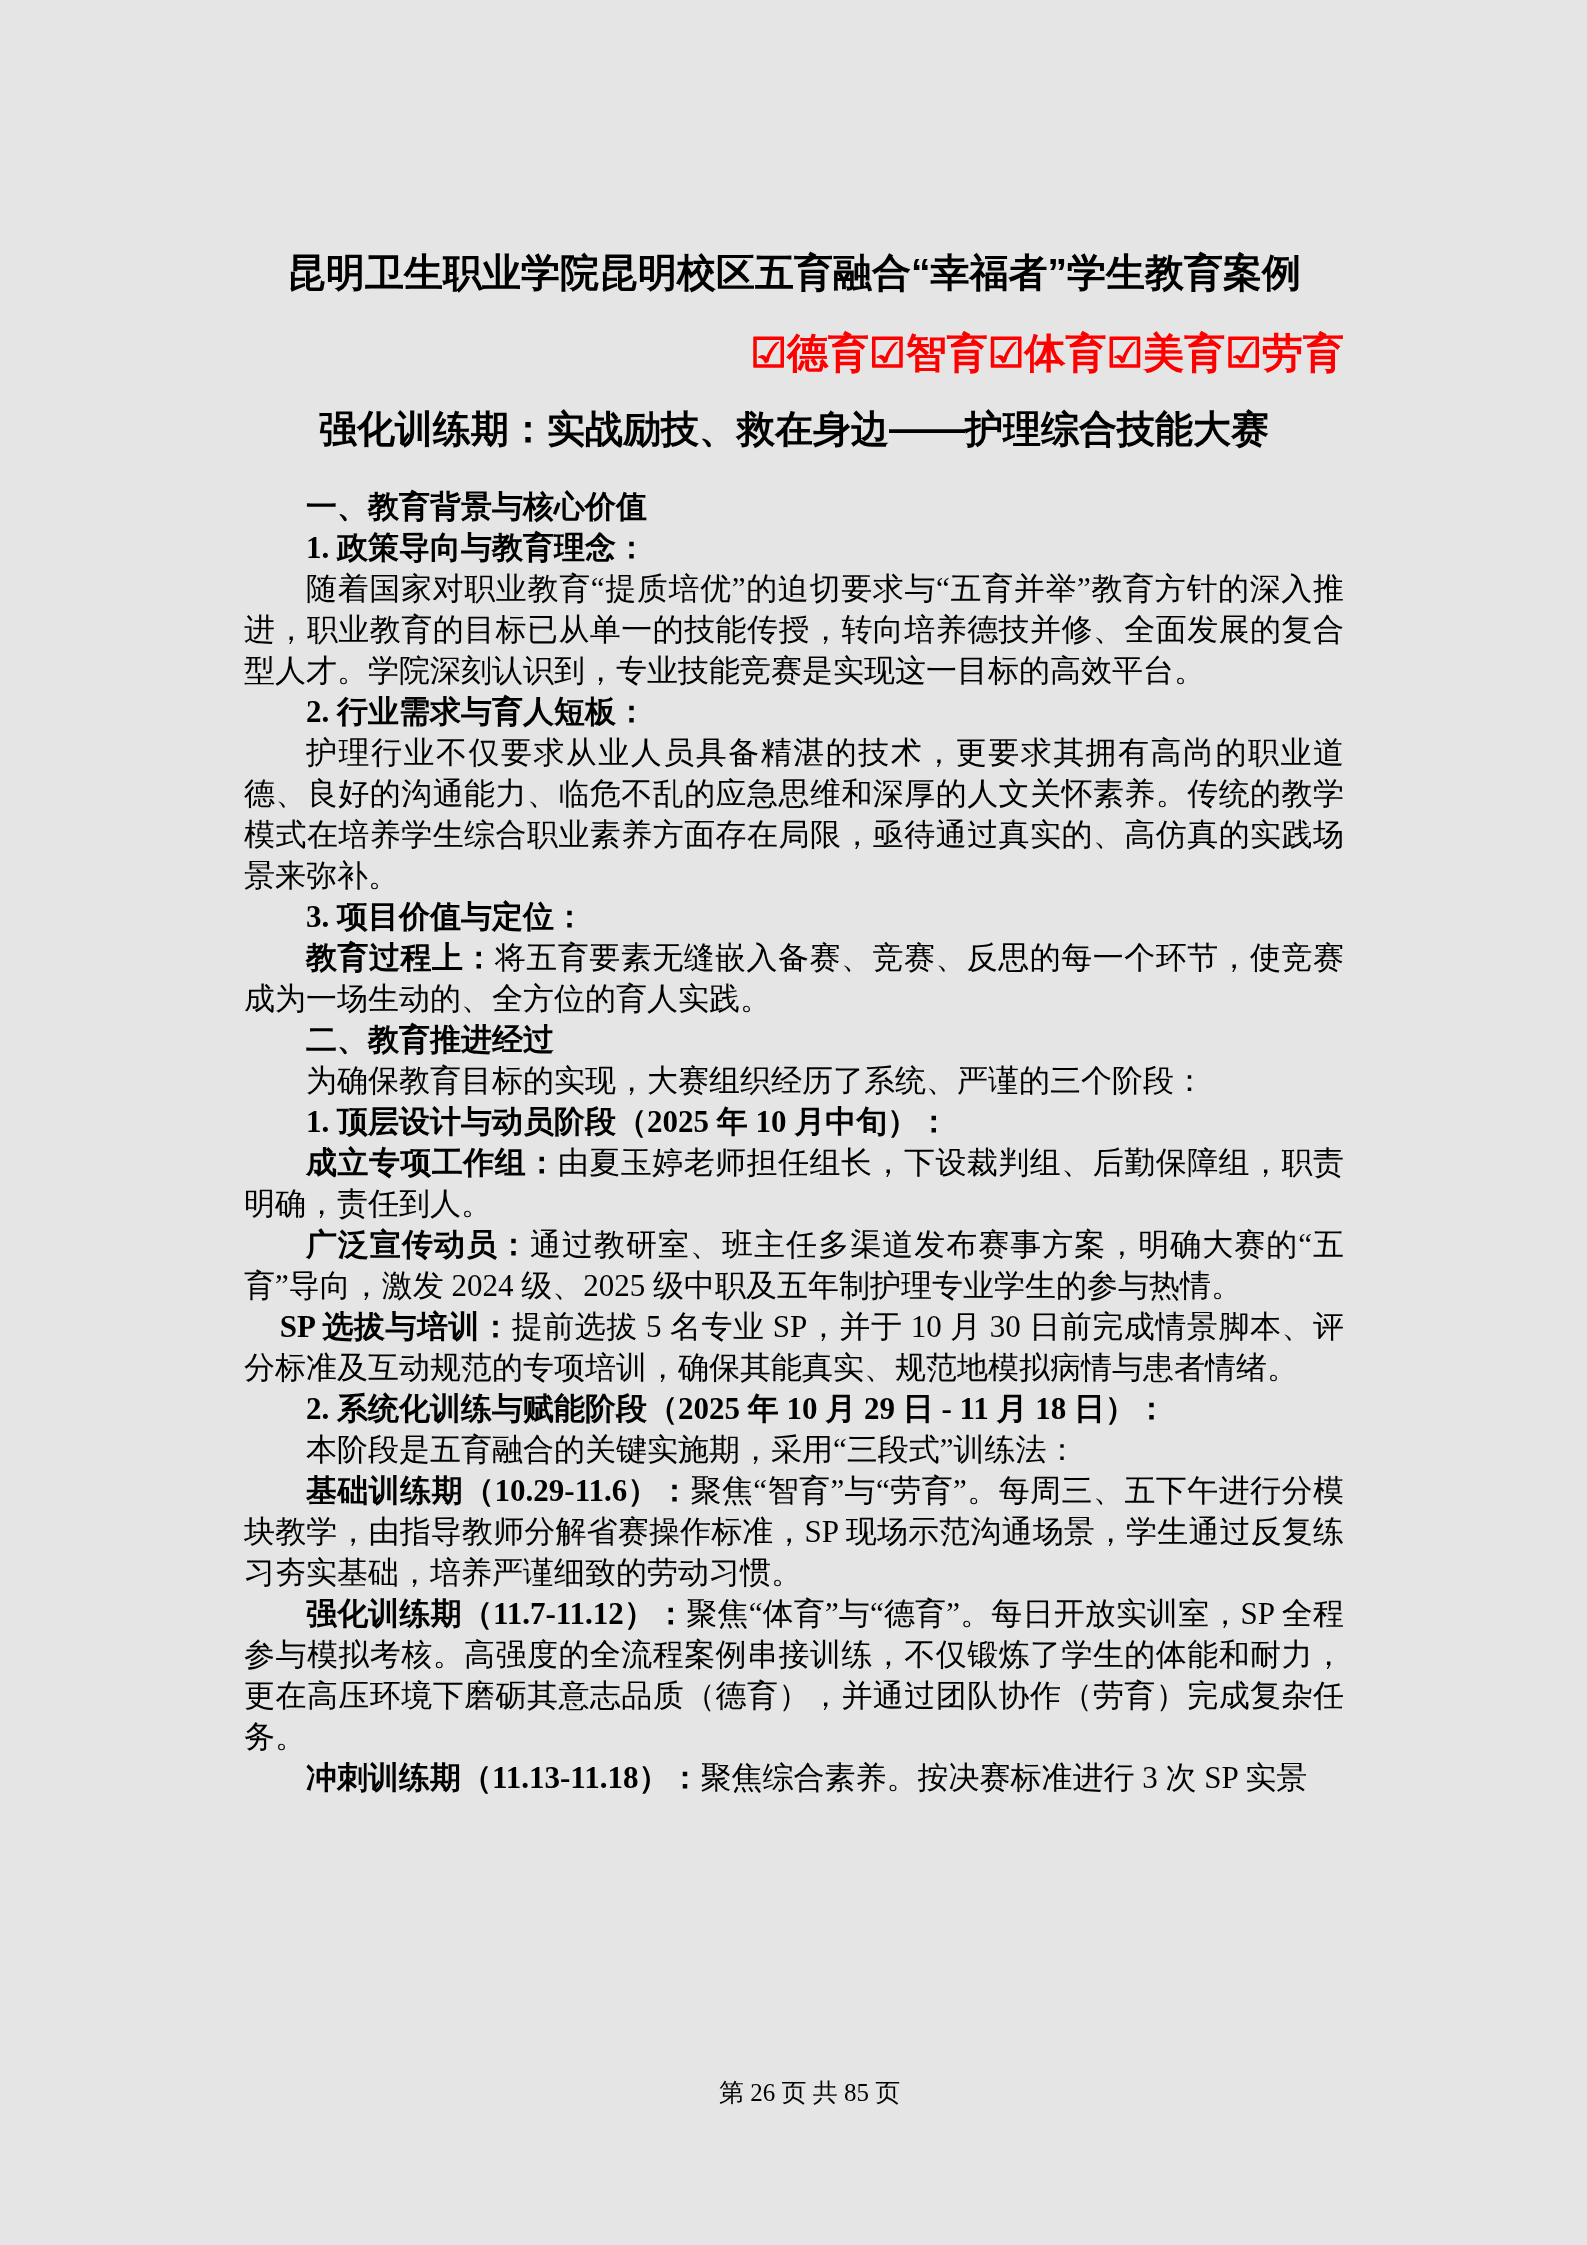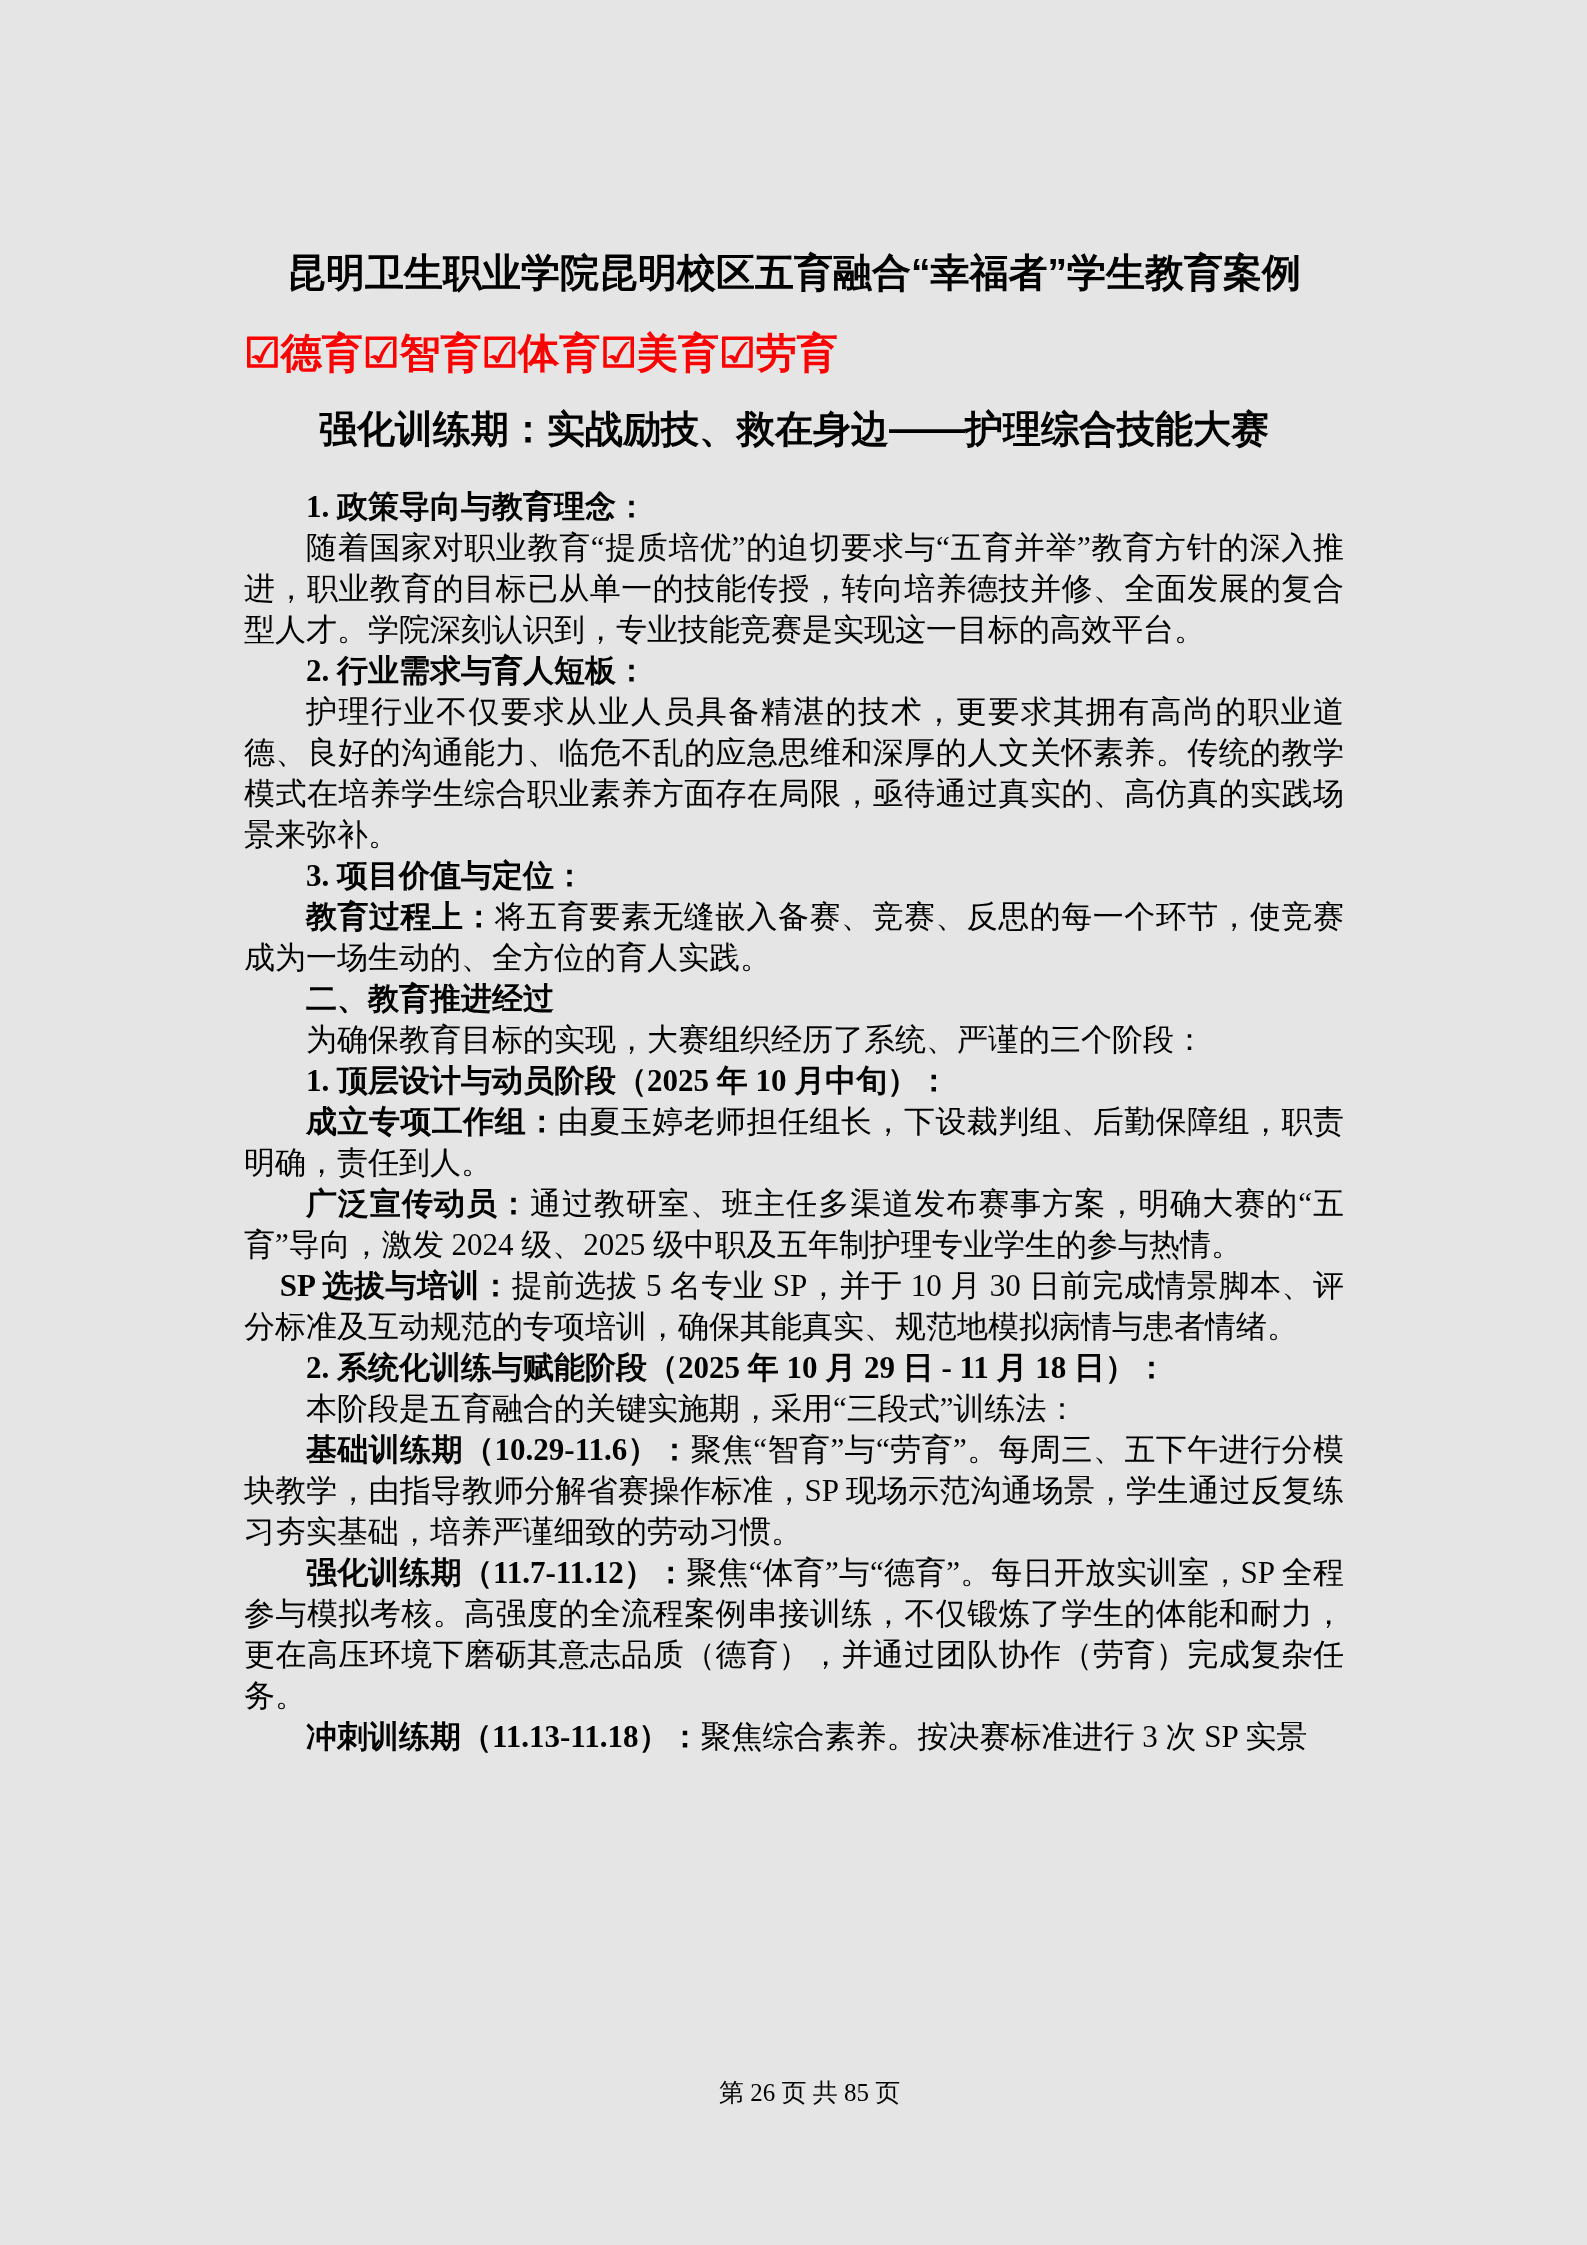--- a/index.html
+++ b/index.html
@@ -27,21 +27,21 @@
     line-height: 50px;
     text-align: center;
     letter-spacing: 0px;
   }
   .check-line {
     margin: 30px 0 0 0;
     font-family: "Liberation Sans", sans-serif;
     font-weight: 900;
     font-size: 41px;
     line-height: 50px;
-    text-align: left;
+    text-align: right;
     color: #ff0000;
   }
   .subtitle {
     margin: 26px 0 0 0;
     font-family: "Liberation Sans", sans-serif;
     font-weight: 900;
     font-size: 38px;
     line-height: 50px;
     text-align: center;
   }
@@ -76,20 +76,21 @@
 <div class="page">
   <div class="doc">
 
     <h1 class="title">昆明卫生职业学院昆明校区五育融合“幸福者”学生教育案例</h1>
 
     <div class="check-line">☑德育☑智育☑体育☑美育☑劳育</div>
 
     <h2 class="subtitle">强化训练期：实战励技、救在身边——护理综合技能大赛</h2>
 
     <div class="body-text">
+      <p class="h">一、教育背景与核心价值</p>
       <p class="h">1. 政策导向与教育理念：</p>
       <p>随着国家对职业教育“提质培优”的迫切要求与“五育并举”教育方针的深入推进，职业教育的目标已从单一的技能传授，转向培养德技并修、全面发展的复合型人才。学院深刻认识到，专业技能竞赛是实现这一目标的高效平台。</p>
       <p class="h">2. 行业需求与育人短板：</p>
       <p>护理行业不仅要求从业人员具备精湛的技术，更要求其拥有高尚的职业道德、良好的沟通能力、临危不乱的应急思维和深厚的人文关怀素养。传统的教学模式在培养学生综合职业素养方面存在局限，亟待通过真实的、高仿真的实践场景来弥补。</p>
       <p class="h">3. 项目价值与定位：</p>
       <p><span class="lead">教育过程上：</span><span>将五育要素无缝嵌入备赛、竞赛、反思的每一个环节，使竞赛成为一场生动的、全方位的育人实践。</span></p>
       <p class="h">二、教育推进经过</p>
       <p>为确保教育目标的实现，大赛组织经历了系统、严谨的三个阶段：</p>
       <p class="h">1. 顶层设计与动员阶段（2025 年 10 月中旬）：</p>
       <p><span class="lead">成立专项工作组：</span><span>由夏玉婷老师担任组长，下设裁判组、后勤保障组，职责明确，责任到人。</span></p>

